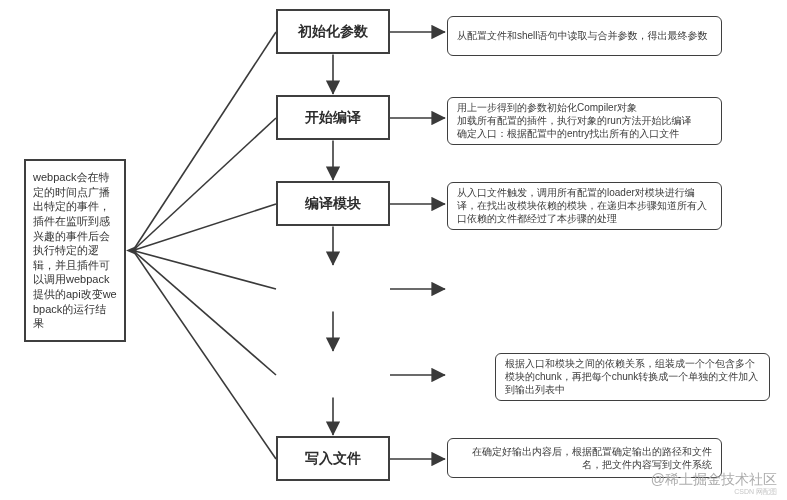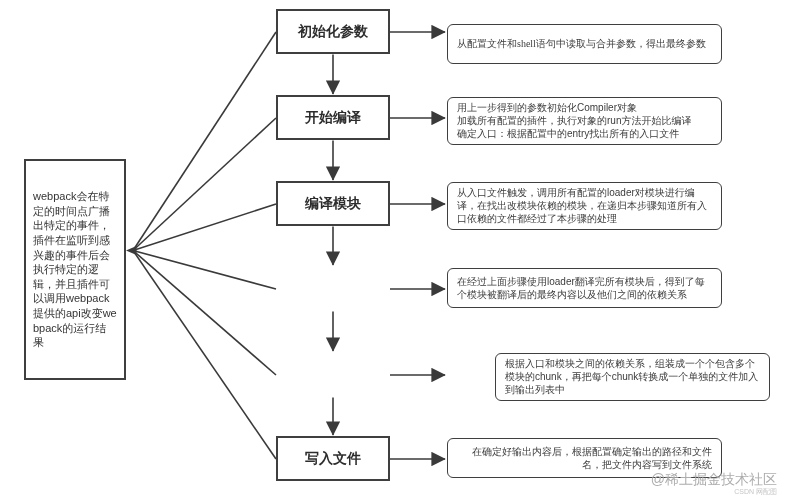--- a/index.html
+++ b/index.html
@@ -3,42 +3,42 @@
 <meta charset="utf-8">
 <style>
   html, body { margin: 0; padding: 0; background: #ffffff; }
   .canvas {
     position: relative; width: 787px; height: 500px; background: #ffffff;
     font-family: "Liberation Sans", "DejaVu Sans", sans-serif; overflow: hidden;
   }
   .arrow-layer { position: absolute; left: 0; top: 0; width: 787px; height: 500px; pointer-events: none; }
 
   .plugin-box {
-    position: absolute; left: 24px; top: 159px; width: 102px; height: 221px;
+    position: absolute; left: 24px; top: 159px; width: 102px; height: 183px;
     border: 2px solid #3f3f3f; box-sizing: border-box; background: #ffffff;
     display: flex; align-items: center; padding: 6px 7px;
   }
   .plugin-box .note { font-size: 11px; line-height: 1.33; color: #333333; word-break: break-all; }
 
   .step-box {
     position: absolute; left: 276px; width: 114px; height: 45px;
     border: 2px solid #3f3f3f; box-sizing: border-box; background: #ffffff;
     display: flex; align-items: center; justify-content: center;
     font-size: 14px; font-weight: 600; color: #2d2d2d; white-space: nowrap;
   }
   .step-r1 { top: 9px; }   .step-r2 { top: 95px; text-align: center; }  .step-r3 { top: 181px; }
   .step-r4 { top: 266px; } .step-r5 { top: 352px; } .step-r6 { top: 436px; }
 
   .desc-box {
     position: absolute; left: 447px; width: 275px; min-height: 40px;
     border: 1.5px solid #3f3f3f; border-radius: 6px; box-sizing: border-box; background: #ffffff;
     display: flex; align-items: center; padding: 3px 9px;
   }
   .desc-box p { margin: 0; font-size: 10px; line-height: 1.32; color: #3d3d3d; white-space: pre-line; word-break: break-all; }
-  .desc-r1 { top: 24px; font-family: Liberation Serif, serif; }  .desc-r2 { top: 97px; }  .desc-r3 { top: 182px; }
+  .desc-r1 { top: 16px; }  .desc-r2 { top: 97px; }  .desc-r3 { top: 182px; }
   .desc-r4 { top: 268px; } .desc-r5 { top: 353px; margin-left: 48px; } .desc-r6 { top: 438px; text-align: right; }
 
   .watermark { position: absolute; right: 10px; bottom: 3px; text-align: right; line-height: 1.25; }
   .watermark .wm1 { font-size: 14px; color: #adadad; }
   .watermark .wm2 { font-size: 7px; color: #c6c6c6; }
 </style>
 </head>
 <body>
 
 <div class="canvas">
@@ -96,23 +96,20 @@
     <p>从配置文件和shell语句中读取与合并参数，得出最终参数</p>
   </div>
   <div class="desc-box desc-r2">
     <p>用上一步得到的参数初始化Compiler对象
 加载所有配置的插件，执行对象的run方法开始比编译
 确定入口：根据配置中的entry找出所有的入口文件</p>
   </div>
   <div class="desc-box desc-r3">
     <p>从入口文件触发，调用所有配置的loader对模块进行编译，在找出改模块依赖的模块，在递归本步骤知道所有入口依赖的文件都经过了本步骤的处理</p>
   </div>
-  <div class="desc-box desc-r4">
-    <p>在经过上面步骤使用loader翻译完所有模块后，得到了每个模块被翻译后的最终内容以及他们之间的依赖关系</p>
-  </div>
   <div class="desc-box desc-r5">
     <p>根据入口和模块之间的依赖关系，组装成一个个包含多个模块的chunk，再把每个chunk转换成一个单独的文件加入到输出列表中</p>
   </div>
   <div class="desc-box desc-r6">
     <p>在确定好输出内容后，根据配置确定输出的路径和文件名，把文件内容写到文件系统</p>
   </div>
 
   <div class="watermark">
     <div class="wm1">@稀土掘金技术社区</div>
     <div class="wm2">CSDN 网配图</div>

